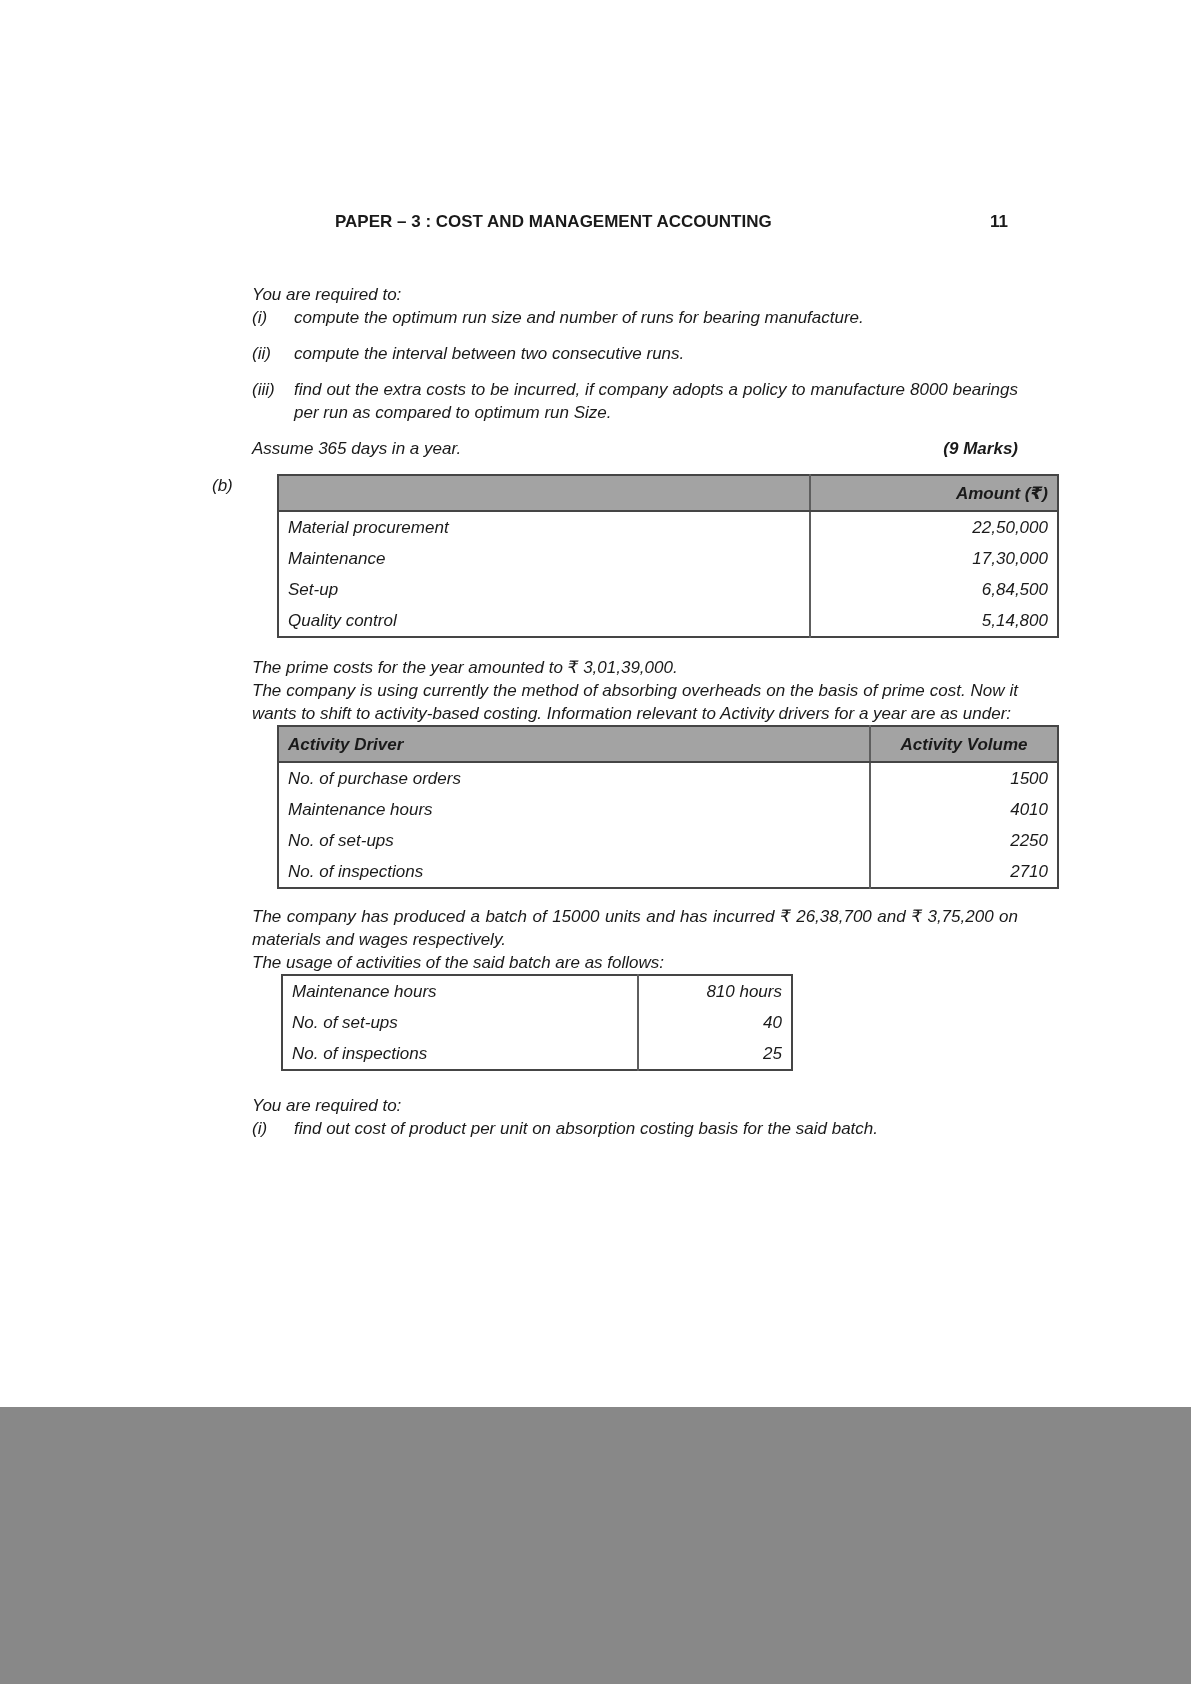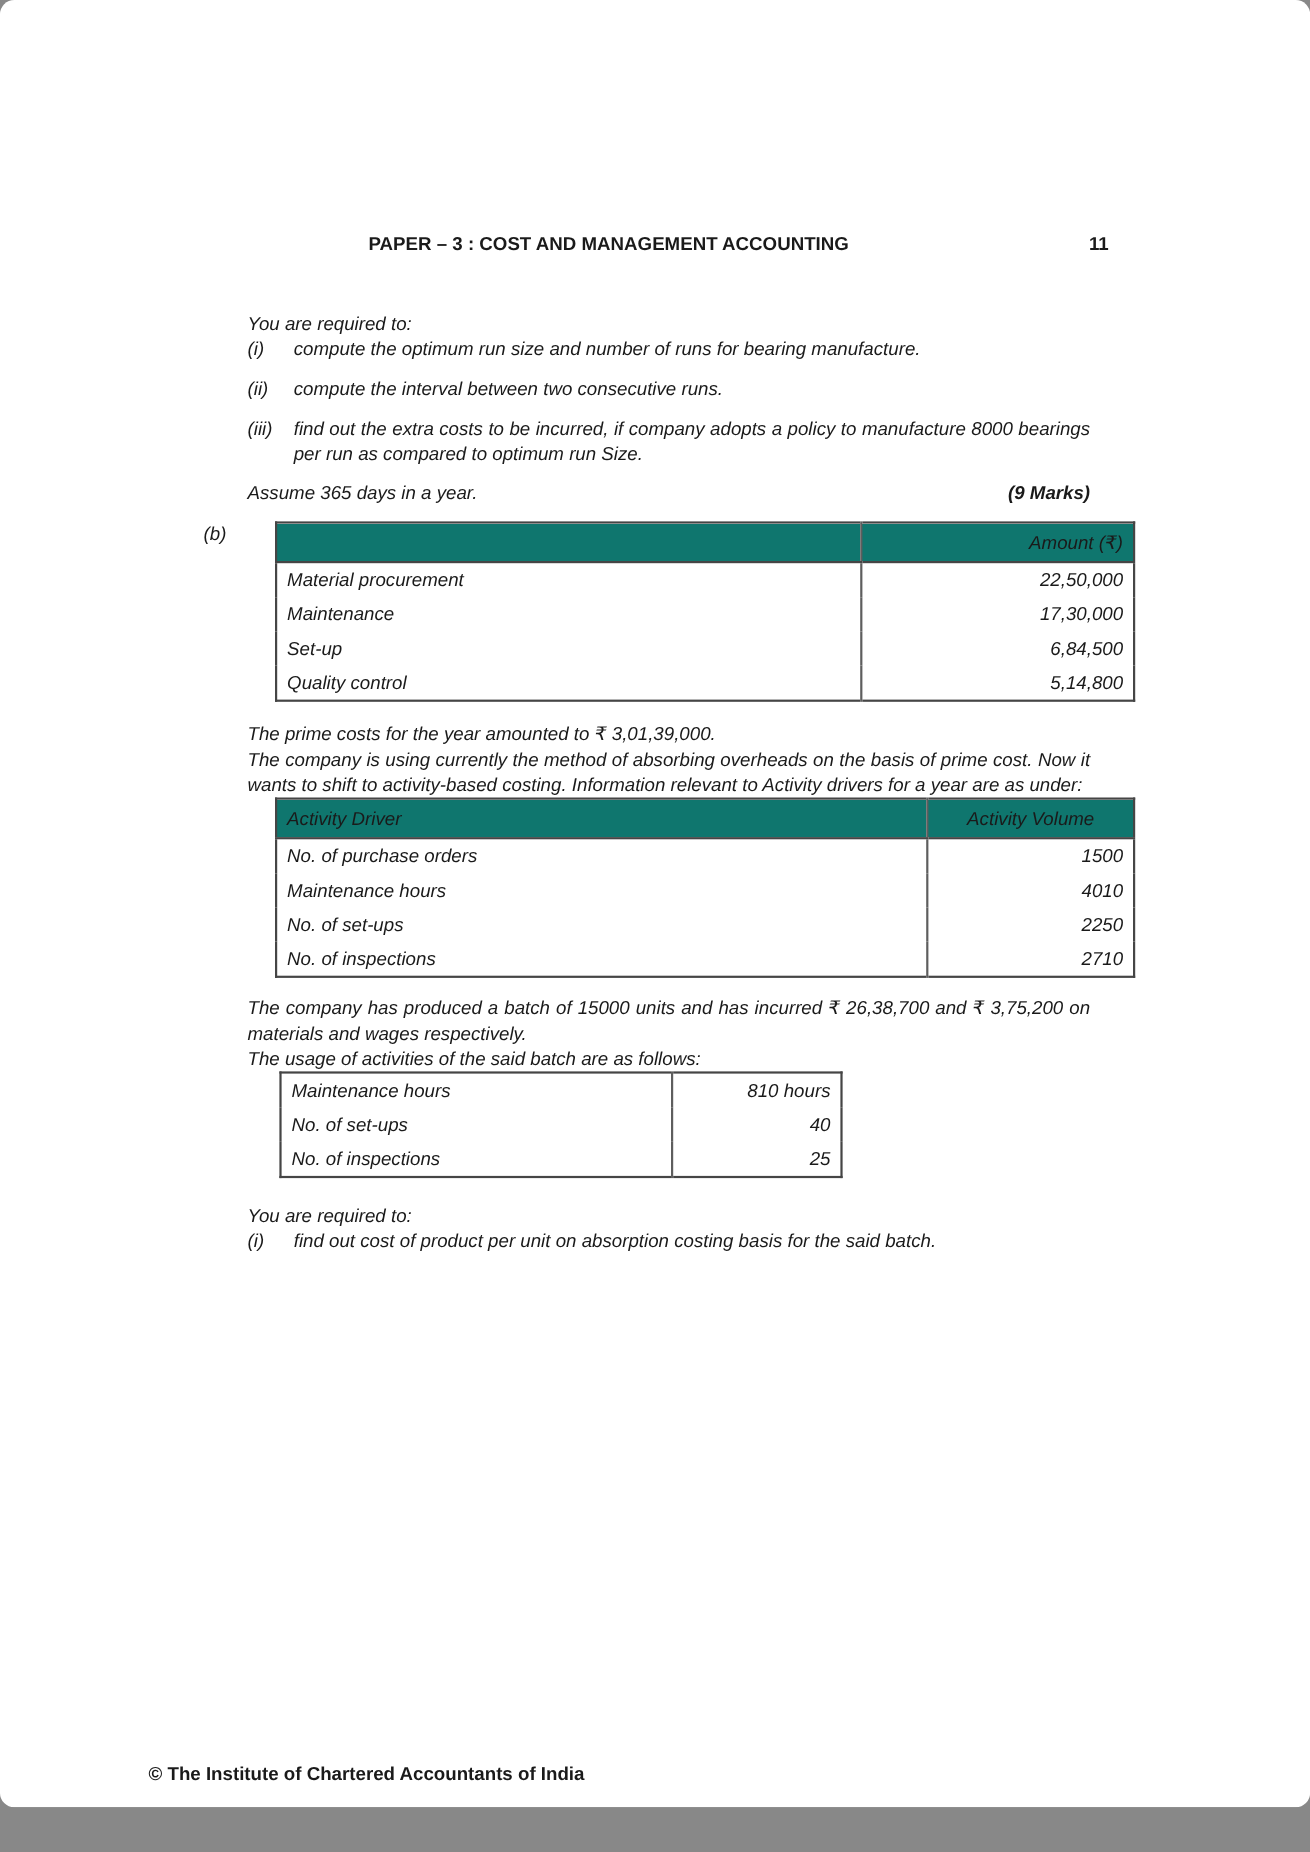--- a/index.html
+++ b/index.html
@@ -1,32 +1,32 @@
 <!DOCTYPE html>
 <html><head>
 <meta charset="utf-8">
 <style>
   html,body{margin:0;padding:0;background:#888;}
   .page{
-    position:relative;width:1191px;height:1643px;background:#ffffff;
+    position:relative;width:1191px;height:1407px;background:#ffffff;
     font-family:"Liberation Sans","DejaVu Sans",sans-serif;color:#1a1a1a;
-    margin:0 auto;overflow:hidden;border-radius:13px;
+    margin:0 auto;overflow:hidden;
   }
   
   .doc-title{
     position:absolute;left:335px;top:210px;
     font-size:17px;font-weight:bold;line-height:23px;white-space:nowrap;
   }
   .page-number{
     position:absolute;left:990px;top:210px;
     font-size:17px;font-weight:bold;line-height:23px;
   }
   
   .content{
-    position:absolute;left:185px;top:283px;width:806px;
+    position:absolute;left:212px;top:283px;width:806px;
     font-size:17px;line-height:23px;font-style:italic;
   }
   .content p{margin:0;}
   .part-a{margin-left:40px;}
   .intro-line{margin-bottom:18px;}
   .req{display:flex;margin-bottom:13px;}
   .req .num{flex:0 0 42px;}
   .req .txt{flex:1;text-align:justify;}
   .req.last{margin-bottom:15px;}
   .assume-row{display:flex;justify-content:space-between;margin-bottom:14px;}
@@ -40,22 +40,22 @@
   
   table.tbl{
     border-collapse:collapse;table-layout:fixed;
     border:2px solid #454545;
     font-size:17px;line-height:23px;
   }
   table.tbl th,table.tbl td{
     padding:0 9px;font-weight:normal;overflow:hidden;white-space:nowrap;
   }
   table.tbl thead th{
-    background:#0f766e;border-bottom:2px solid #454545;
-    font-weight:normal;height:34px;
+    background:#a3a3a3;border-bottom:2px solid #454545;
+    font-weight:bold;height:34px;
   }
   table.tbl td{height:31px;}
   .col-divide{border-left:2px solid #5e5e5e;}
   .cell-left{text-align:left;}
   .cell-right{text-align:right;}
   .cell-center{text-align:center;}
   .tbl-overheads{margin-left:25px;width:740px;margin-bottom:18px;}
   .tbl-overheads .c1{width:512px;}
   .tbl-overheads .c2{width:228px;}
   .prime-line{margin-bottom:22px;}

